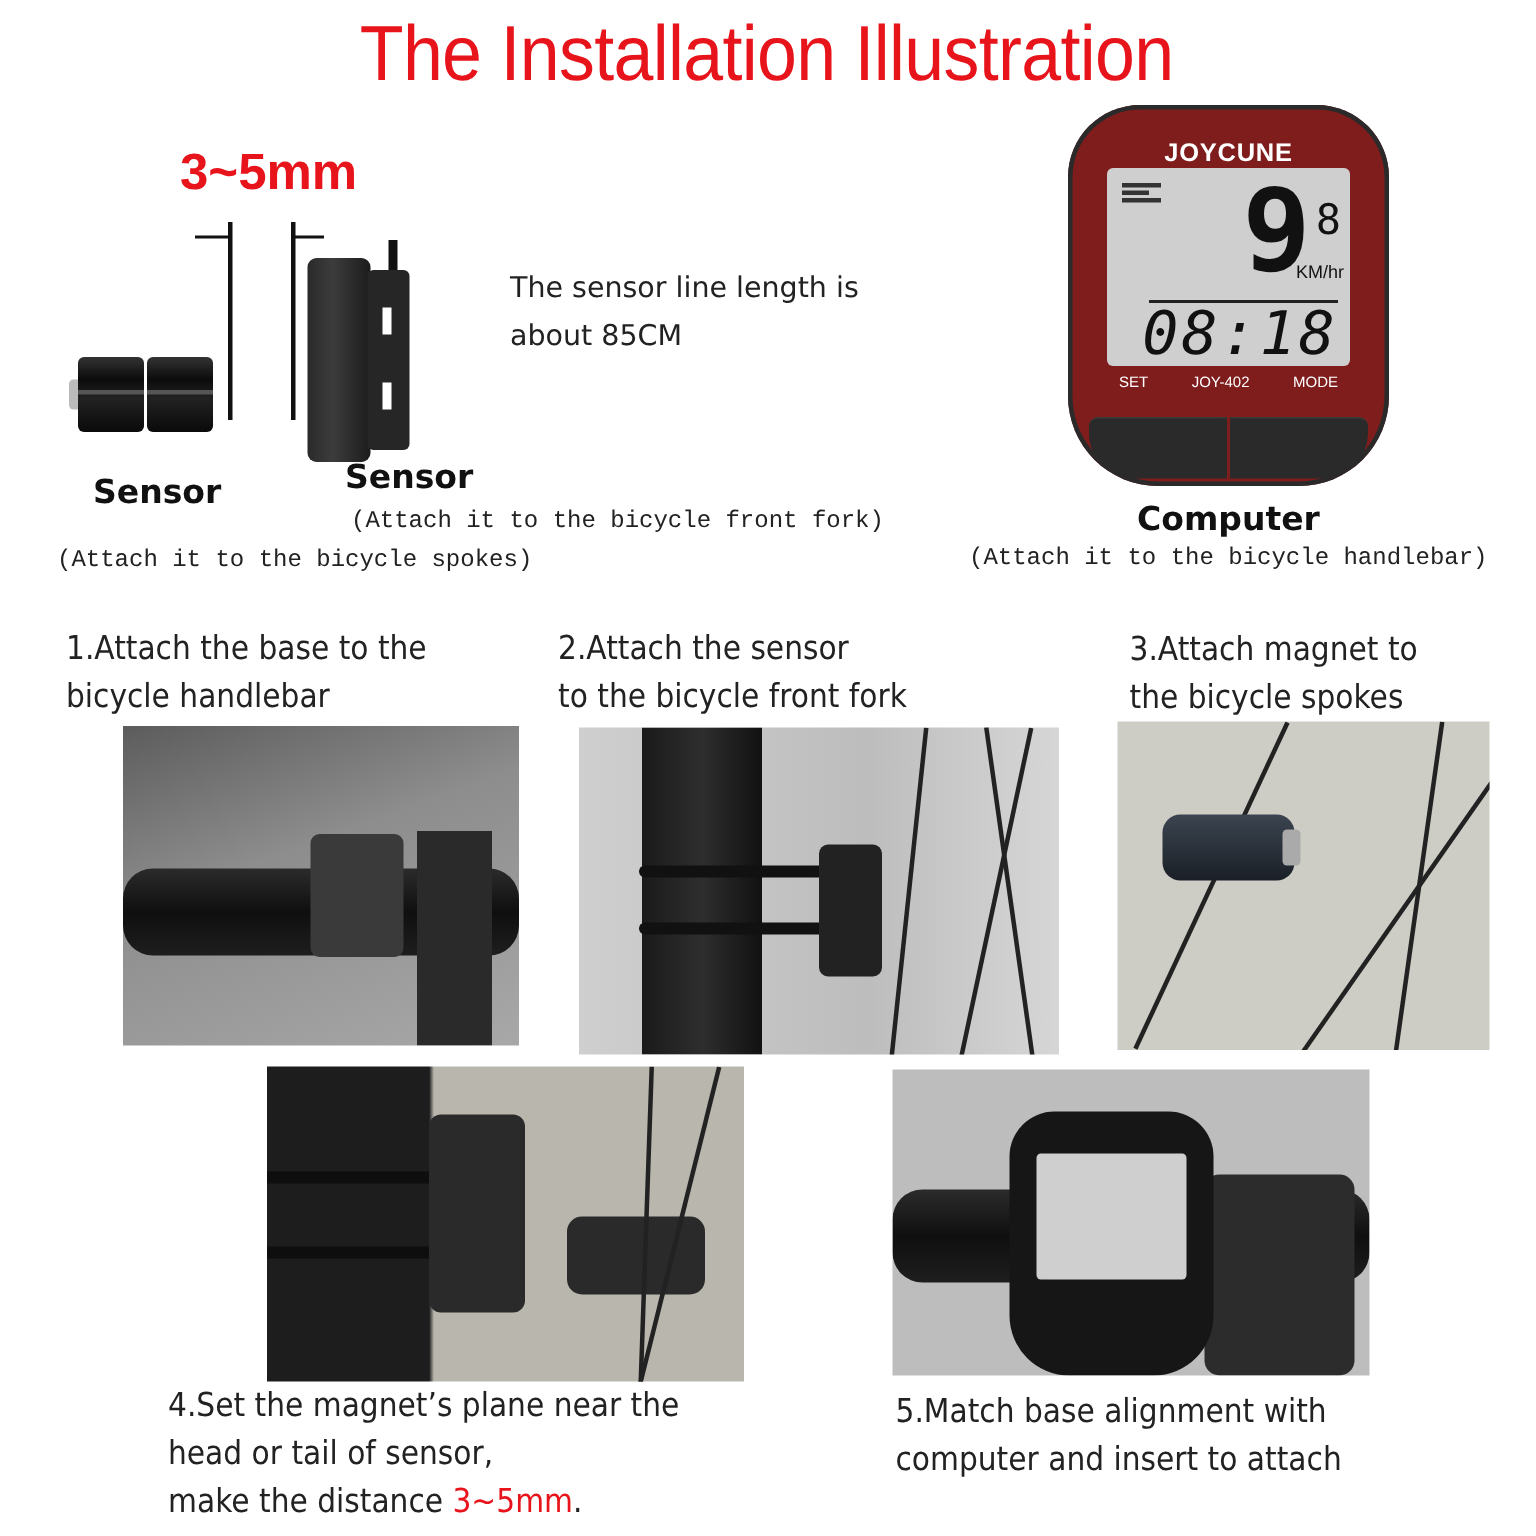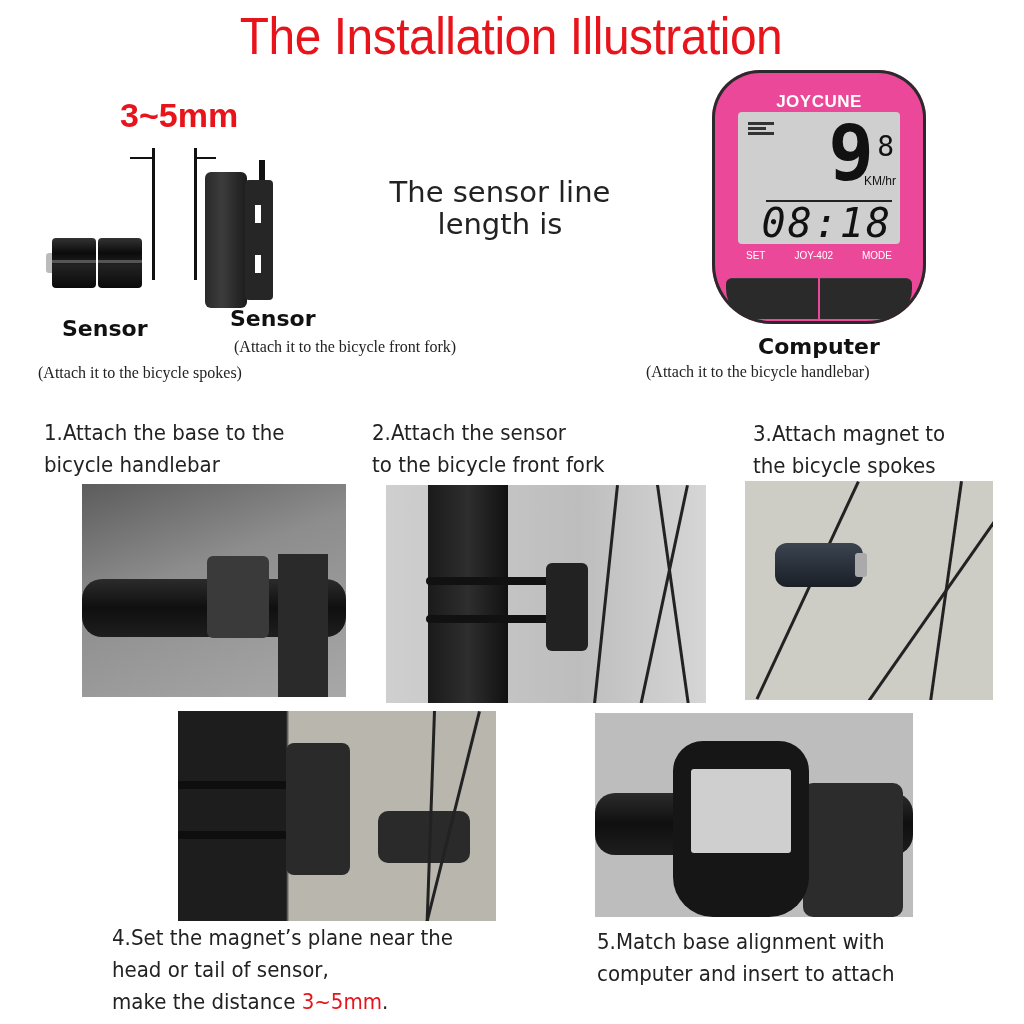--- a/index.html
+++ b/index.html
@@ -11,22 +11,22 @@
   .title {
     left: 0; width: 1024px; top: 6px; text-align: center;
     font-family: "Liberation Sans", sans-serif; font-size: 52px; color: #e8141b;
     letter-spacing: -0.5px; transform: scaleX(0.92); transform-origin: 500px 0;
   }
   .gap-label {
     left: 120px; top: 96px; font-family: "Liberation Sans", sans-serif;
     font-weight: bold; font-size: 34px; color: #e8141b;
   }
   .comp-label { font-family: "DejaVu Sans", sans-serif; font-weight: bold; font-size: 22px; color: #111; }
-  .note { font-family: Liberation Serif, serif; font-size: 16px; color: #222; white-space: nowrap; }
-  .info { font-size: 29px; color: #222; text-align: center; line-height: 32px; }
+  .note { font-family: Liberation Mono, monospace; font-size: 16px; color: #222; white-space: nowrap; }
+  .info { font-size: 19px; color: #222; text-align: left; line-height: 32px; }
   .step { font-family: "DejaVu Sans", sans-serif; font-size: 22px; color: #222; line-height: 32px;
           transform: scaleX(0.9); transform-origin: 0 0; white-space: nowrap; }
   .red { color: #e8141b; }
 
   
   .magnet { left: 52px; top: 238px; width: 90px; height: 50px; }
   .cyl { position: absolute; top: 0; height: 50px; width: 44px; background: linear-gradient(#333 0%, #0b0b0b 30%, #222 55%, #0a0a0a 100%); border-radius: 4px; }
   .cyl::after { content:""; position:absolute; left:0; right:0; top:22px; height:3px; background:#555; }
   .screw { position:absolute; left:-6px; top:15px; width:10px; height:20px; background:#bbb; border-radius:3px; }
   
@@ -35,21 +35,21 @@
 
   
   .sensor { left: 205px; top: 160px; width: 70px; height: 150px; }
   .sensor-body { position:absolute; left:0; top:12px; width:42px; height:136px; background: linear-gradient(90deg,#2a2a2a,#3c3c3c 40%,#1c1c1c); border-radius: 6px; }
   .sensor-clip { position:absolute; left:40px; top:20px; width:28px; height:120px; background:#262626; border-radius:4px; }
   .sensor-clip::before { content:""; position:absolute; left:10px; top:25px; width:6px; height:18px; background:#fff; }
   .sensor-clip::after { content:""; position:absolute; left:10px; top:75px; width:6px; height:18px; background:#fff; }
   .sensor-cable { position:absolute; left:54px; top:0; width:6px; height:24px; background:#111; }
 
   
-  .computer { left: 712px; top: 70px; width: 214px; height: 254px; background: #ec4899; border-radius: 48px 48px 60px 60px; box-shadow: inset 0 0 0 3px #2a2a2a; }
+  .computer { left: 712px; top: 70px; width: 214px; height: 254px; background: #7f1d1d; border-radius: 48px 48px 60px 60px; box-shadow: inset 0 0 0 3px #2a2a2a; }
   .brand { position:absolute; left:0; right:0; top:22px; text-align:center; color:#fff; font-family:"Liberation Sans",sans-serif; font-weight:bold; font-size:17px; letter-spacing:0.5px; }
   .lcd { position:absolute; left:26px; top:42px; width:162px; height:132px; background:#cfcfcf; border-radius:4px; }
   .lcd-speed { position:absolute; right:26px; top:0; font-family:"DejaVu Sans Mono",monospace; font-size:76px; font-weight:bold; line-height:84px; color:#111; }
   .lcd-speed-small { position:absolute; right:6px; top:20px; font-family:"DejaVu Sans Mono",monospace; font-size:28px; line-height:30px; color:#111; }
   .lcd-unit { position:absolute; right:4px; top:62px; font-family:"Liberation Sans",sans-serif; font-size:12px; color:#111; }
   .lcd-line { position:absolute; left:28px; right:8px; top:88px; height:2px; background:#222; }
   .lcd-time { position:absolute; right:8px; top:92px; font-family:"DejaVu Sans Mono",monospace; font-size:40px; line-height:38px; color:#111; letter-spacing: 2px; font-style: italic; }
   .lcd-icon { position:absolute; left:10px; top:10px; width:26px; height:22px; }
   .lcd-icon i { display:block; height:3px; background:#333; margin-bottom:2px; }
   .btn-row { position:absolute; left:6px; right:6px; top:180px; display:flex; justify-content:space-between; padding: 0 28px; color:#fff; font-family:"Liberation Sans",sans-serif; font-size:10px; }
@@ -89,20 +89,21 @@
   <div class="sensor-clip"></div>
 </div>
 
 <div class="abs comp-label" style="left:62px;top:316px;">Sensor</div>
 <div class="abs comp-label" style="left:230px;top:306px;">Sensor</div>
 <div class="abs note" style="left:234px;top:338px;">(Attach it to the bicycle front fork)</div>
 <div class="abs note" style="left:38px;top:364px;text-align:center;">(Attach it to the bicycle spokes)</div>
 
 <div class="abs info" style="left:340px;top:176px;width:320px;">
   <div>The sensor line length is</div>
+  <div>about 85CM</div>
 </div>
 
 <div class="abs computer">
   <div class="brand">JOYCUNE</div>
   <div class="lcd">
     <div class="lcd-icon">
         <i></i>
         <i style="width:70%"></i>
         <i></i>
       </div>

